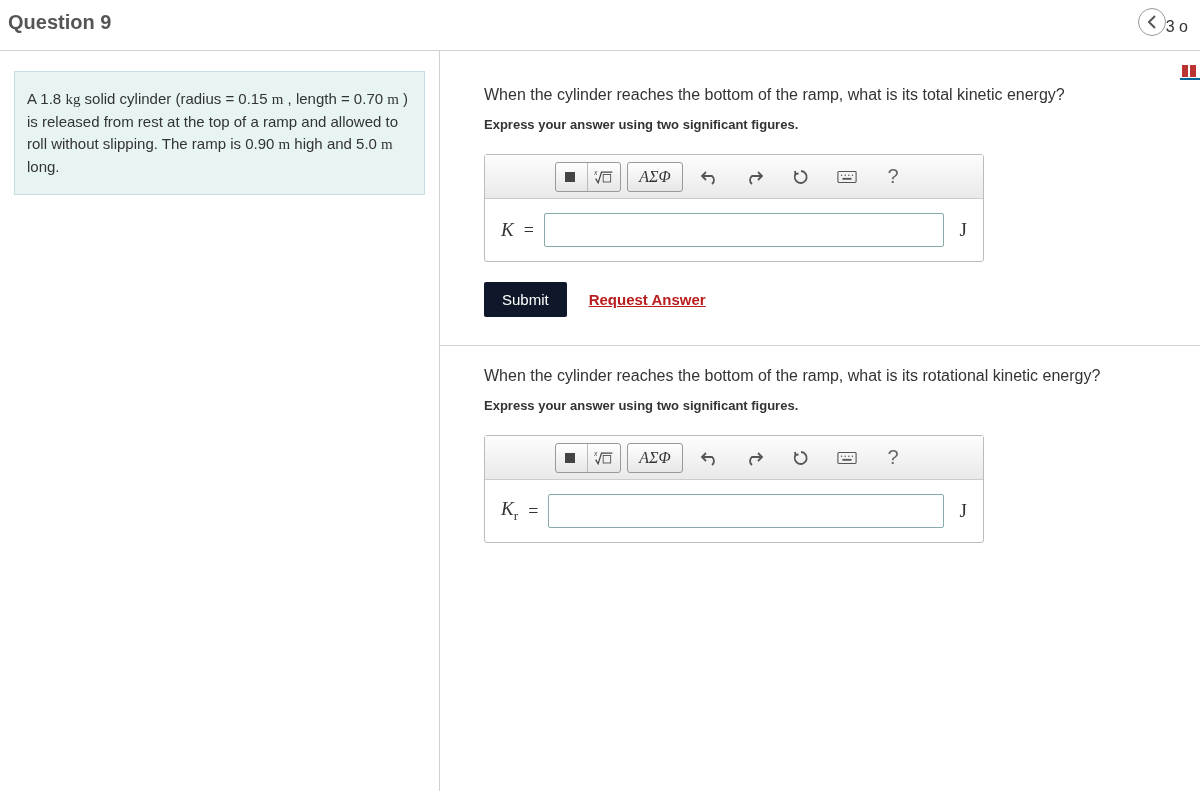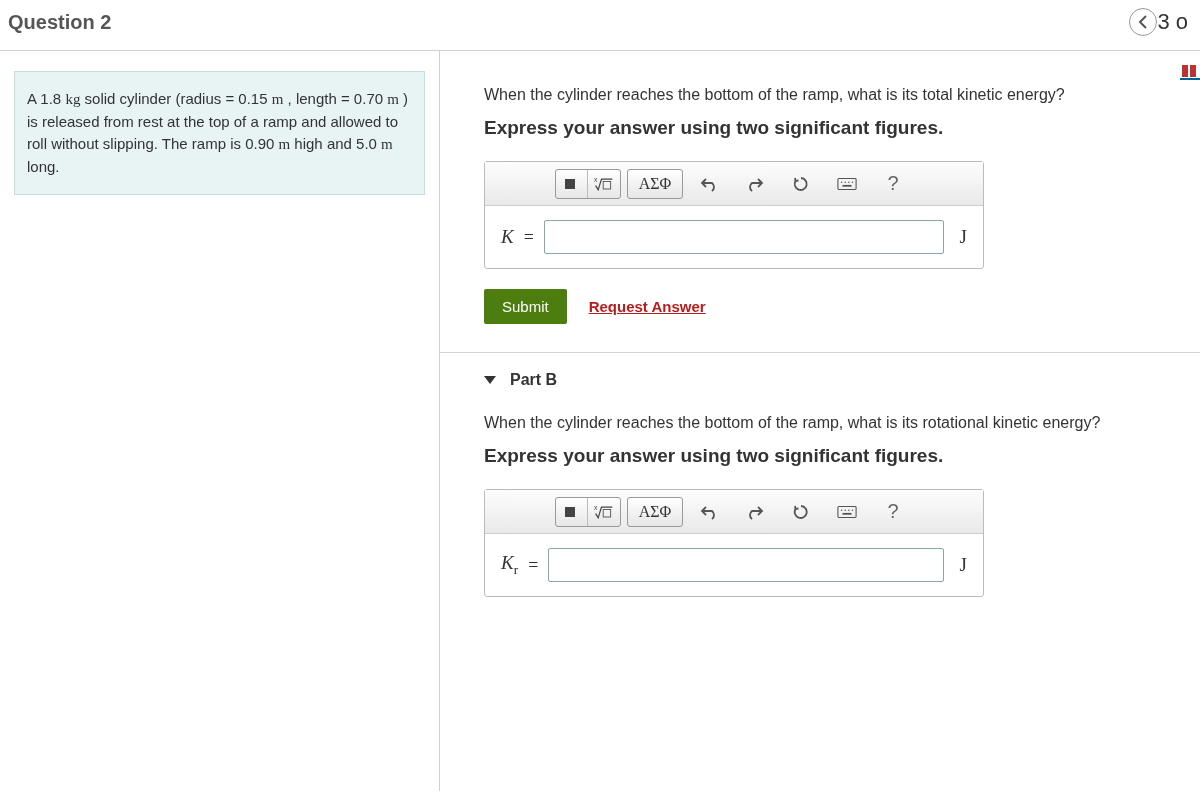--- a/index.html
+++ b/index.html
@@ -3,21 +3,21 @@
   <meta charset="utf-8">
   <style>
     * { box-sizing: border-box; margin: 0; padding: 0; }
     body { font-family: Arial, Helvetica, sans-serif; font-size: 15px; color: #333; background: #fff; }
     
     .header {
       display: flex; justify-content: space-between; align-items: center;
       padding: 8px 12px 14px 8px; border-bottom: 1px solid #d0d0d0;
     }
     .header-title { font-weight: bold; font-size: 20px; color: #555; }
-    .header-right { display: flex; align-items: center; font-size: 22px; }
+    .header-right { display: flex; align-items: flex-end; font-size: 16px; }
     .nav-circle {
       width: 28px; height: 28px; border: 1.5px solid #999; border-radius: 50%;
       display: flex; align-items: center; justify-content: center; cursor: pointer; color: #555;
     }
     
     .main { display: flex; }
     .left-panel { width: 440px; padding: 20px 14px; border-right: 1px solid #d0d0d0; min-height: 740px; }
     .problem-box { background: #e8f4f4; border: 1px solid #c5dde0; padding: 16px 12px; line-height: 1.5; font-size: 15px; }
     .rm { font-family: "Times New Roman", serif; }
     
@@ -26,66 +26,66 @@
     .flag-icon .bar { width: 6px; height: 12px; background: #b33; }
     .flag-icon .underline { width: 20px; height: 2px; background: #006699; position: absolute; bottom: -3px; left: -2px; }
     
     .part-section { padding: 18px 0 28px 44px; border-bottom: 1px solid #d4d4d4; }
     .part-section:last-child { border-bottom: none; }
     .part-header { display: flex; align-items: center; gap: 14px; margin-bottom: 22px; cursor: pointer; }
     .caret { width: 0; height: 0; border-left: 6px solid transparent; border-right: 6px solid transparent; border-top: 8px solid #333; }
     .part-title { font-weight: bold; font-size: 16px; }
     
     .question-text { font-size: 16px; line-height: 1.5; margin-bottom: 10px; padding-right: 32px; }
-    .instruction { font-weight: bold; font-size: 19px; margin-bottom: 22px; }
+    .instruction { font-weight: bold; font-size: 13px; margin-bottom: 22px; }
     
     .answer-box { border: 1px solid #bbb; border-radius: 3px; width: 500px; margin-bottom: 20px; }
     .toolbar {
       background: linear-gradient(#fdfdfd, #e9e9e9);
       border-bottom: 1px solid #ccc;
       padding: 6px 10px; display: flex; gap: 6px; align-items: center; justify-content: center; height: 44px;
     }
     .tool-group { display: flex; gap: 0; border: 1px solid #999; border-radius: 3px; overflow: hidden; background: linear-gradient(#fff,#e6e6e6); }
     .tool-btn {
       width: 32px; height: 28px; display: flex; align-items: center; justify-content: center;
-      cursor: pointer; font-size: 14px; border-right: 1px solid #bbb; color: #333;
+      cursor: pointer; font-size: 14px; border-right: 1px solid #bbb; color: #333; font-style: italic;
     }
     .tool-btn:last-child { border-right: none; }
     .tool-btn.wide { width: 54px; font-family: "Times New Roman", serif; font-size: 16px; }
     .tool-single {
       width: 32px; height: 28px; display: flex; align-items: center; justify-content: center;
       cursor: pointer; font-size: 16px; color: #555; margin: 0 4px;
     }
     .tool-single.help { font-size: 20px; color: #666; }
     
     .answer-row { display: flex; align-items: center; padding: 14px 16px; gap: 10px; }
     .var-label { font-family: "Times New Roman", serif; font-style: italic; font-size: 19px; }
     .eq { font-family: "Times New Roman", serif; font-size: 18px; }
     .answer-input {
       flex: 1; height: 34px; border: 1px solid #8aa; border-radius: 2px; padding: 4px 8px;
       font-size: 16px; outline: none;
     }
     .unit { font-family: "Times New Roman", serif; font-size: 19px; margin-left: 6px; }
     
     .actions { display: flex; align-items: center; gap: 22px; }
     .submit-btn {
-      background: #4d7c0f; color: #fff; border: none; padding: 9px 18px;
+      background: #0f172a; color: #fff; border: none; padding: 9px 18px;
       font-size: 15px; cursor: pointer; border-radius: 2px;
     }
     .request-link { color: #b91c1c; text-decoration: underline; font-weight: bold; font-size: 15px; cursor: pointer; }
     
     .template-icon svg { width: 20px; height: 18px; }
     .keyboard-svg { width: 20px; height: 14px; }
     .sub { font-size: 0.7em; vertical-align: sub; font-style: normal; }
   </style>
 </head>
 <body>
 
 <div class="header">
-  <div class="header-title">Question 2</div>
+  <div class="header-title">Question 9</div>
   <div class="header-right">
     <div class="nav-circle">
       <svg width="10" height="14" viewBox="0 0 10 14">
           <path d="M8 1 L2 7 L8 13" stroke="#555" stroke-width="2" fill="none"></path>
         </svg>
     </div>
     <span>3 o</span>
   </div>
 </div>
 
@@ -162,24 +162,20 @@
         </div>
       </div>
 
       <div class="actions">
         <button class="submit-btn">Submit</button>
         <a class="request-link">Request Answer</a>
       </div>
     </div>
 
     <div class="part-section">
-      <div class="part-header">
-        <div class="caret"></div>
-        <div class="part-title">Part B</div>
-      </div>
       <div class="question-text">When the cylinder reaches the bottom of the ramp, what is its rotational kinetic energy?</div>
       <div class="instruction">Express your answer using two significant figures.</div>
 
       <div class="answer-box">
         <div class="toolbar">
           <div class="tool-group">
             <div class="tool-btn template-icon">
               <svg viewBox="0 0 20 18">
                   <rect x="3" y="4" width="10" height="10" fill="#444"></rect>
                 </svg>

